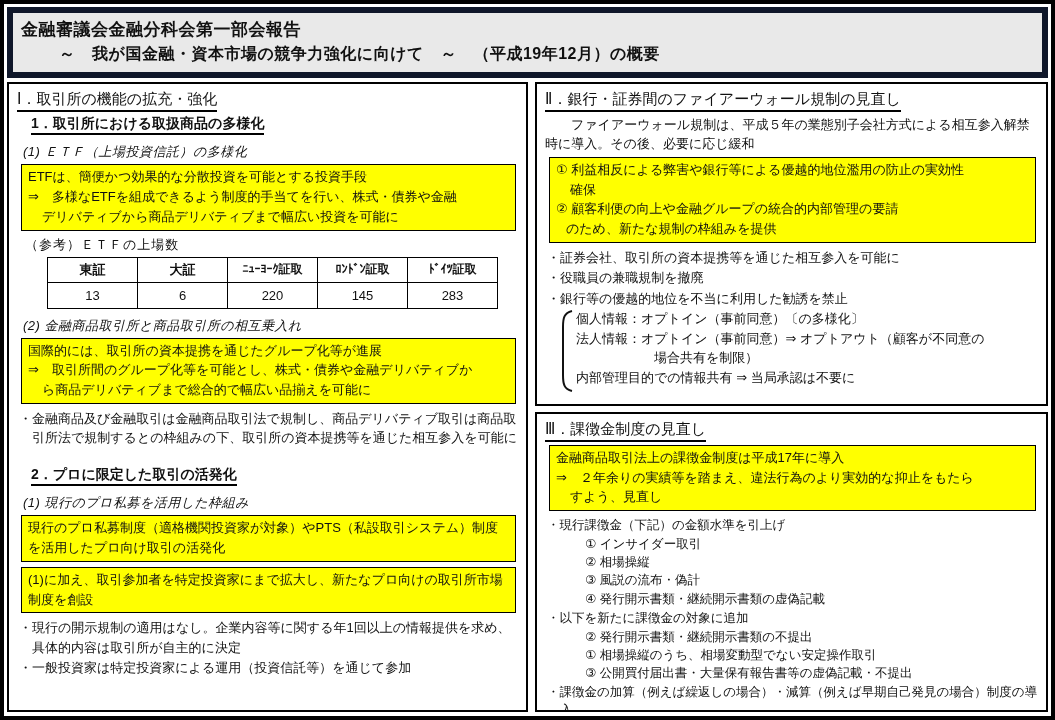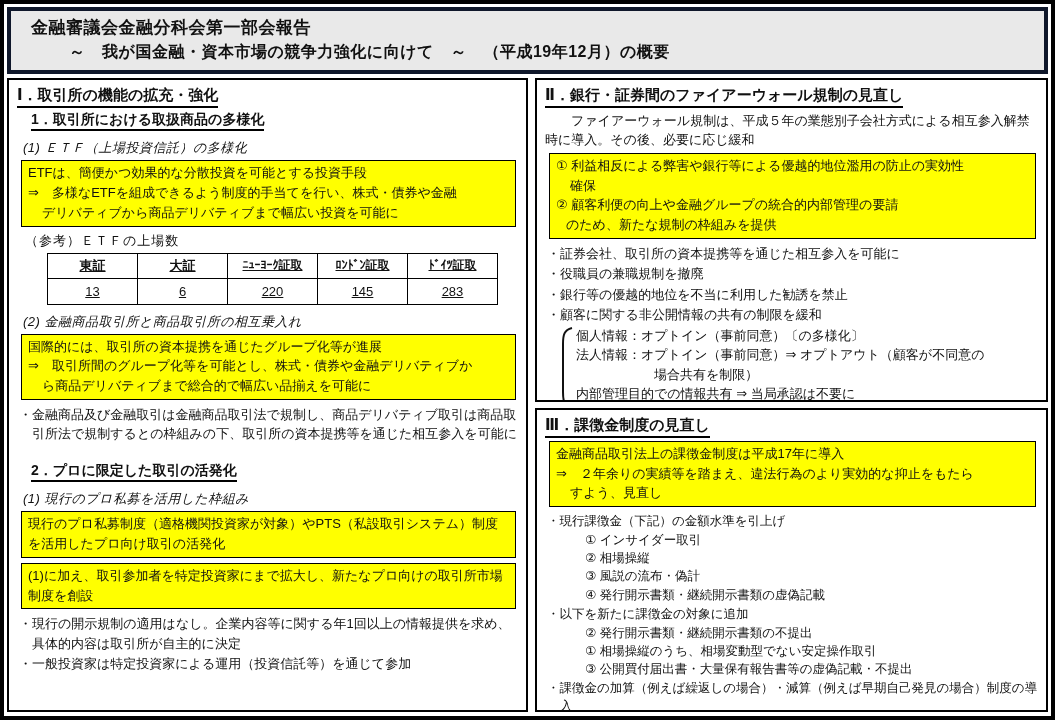--- a/index.html
+++ b/index.html
@@ -12,57 +12,57 @@
   *{box-sizing:border-box;}
   .page{
     width:1055px;height:720px;
     border:4px solid #000;
     padding:3px 3px 4px 3px;
     display:flex;flex-direction:column;gap:4px;
     background:#fff;
   }
   
   .titlebox{
-    border:4px solid #0f172a;
+    border:6px solid #0f172a;
     background:#e9e9e9;
-    padding:5px 10px 7px 20px;
+    padding:5px 10px 7px 8px;
     flex:0 0 auto;
   }
   .title-l1{font-size:17px;font-weight:bold;letter-spacing:.5px;}
   .title-l2{font-size:16px;font-weight:bold;padding-left:38px;margin-top:3px;letter-spacing:.5px;}
   
   .cols{flex:1 1 auto;display:flex;gap:7px;min-height:0;}
   .colL{
     width:521px;flex:0 0 521px;
     border:2px solid #000;
     padding:5px 8px 4px 8px;
     overflow:hidden;
   }
   .colR{flex:1 1 auto;display:flex;flex-direction:column;gap:6px;min-width:0;}
   .boxII{border:2px solid #000;padding:5px 8px 0 8px;height:324px;flex:0 0 324px;overflow:hidden;}
   .boxIII{border:2px solid #000;padding:5px 8px 4px 8px;flex:1 1 auto;overflow:hidden;}
   
-  .h1{font-size:15px;font-weight:bold;margin:1px 0 3px 0;}
+  .h1{font-size:15px;font-weight:normal;margin:1px 0 3px 0;}
   .h2{font-size:14px;font-weight:bold;margin:0 0 4px 14px;}
   .u{border-bottom:2px solid #000;padding-bottom:1px;display:inline-block;line-height:1.25;}
   .phead{font-size:13px;margin:8px 0 3px 6px;letter-spacing:.5px;font-style:italic;}
   .yellow{
     background:#ffff00;
     border:1px solid #000;
     padding:2px 6px 3px 6px;
     margin:3px 2px 5px 4px;
   }
   .yline{font-size:13px;line-height:1.52;}
   .ind1{padding-left:14px;}
   .ind075{padding-left:10px;}
   .hang{padding-left:13px;text-indent:-13px;}
   .bullet{font-size:13px;line-height:1.5;margin:1px 0 1px 2px;}
   .refline{font-size:13px;margin:4px 0 3px 8px;letter-spacing:1px;}
   
-  .etf-table{border-collapse:collapse;margin:1px 0 4px 30px;text-decoration:underline;}
+  .etf-table{border-collapse:collapse;margin:1px 0 4px 30px;}
   .etf-table th,.etf-table td{
     border:1.5px solid #000;
     text-align:center;vertical-align:middle;
     padding:0 4px;
   }
   .etf-table th{font-size:13px;font-weight:bold;width:90px;height:25px;}
   .etf-table th.narrowkana{font-size:12px;letter-spacing:0;}
   .etf-table td{font-size:13px;height:26px;font-weight:normal;}
   
   .intro{font-size:13px;line-height:1.5;text-indent:2em;margin:2px 0 2px 0;}
@@ -149,21 +149,20 @@
         <div class="intro">ファイアーウォール規制は、平成５年の業態別子会社方式による相互参入解禁時に導入。その後、必要に応じ緩和</div>
         <div class="yellow">
           <div class="yline">① 利益相反による弊害や銀行等による優越的地位濫用の防止の実効性</div>
           <div class="yline ind1">確保</div>
           <div class="yline">② 顧客利便の向上や金融グループの統合的内部管理の要請</div>
           <div class="yline ind075">のため、新たな規制の枠組みを提供</div>
         </div>
         <div class="bullet">・証券会社、取引所の資本提携等を通じた相互参入を可能に</div>
         <div class="bullet">・役職員の兼職規制を撤廃</div>
         <div class="bullet">・銀行等の優越的地位を不当に利用した勧誘を禁止</div>
-        <div class="bullet">・顧客に関する非公開情報の共有の制限を緩和</div>
         <div class="brace-group">
           <svg class="brace-svg" width="14" height="84" viewBox="0 0 14 84">
             <path d="M13 2 C5 4 4 9 4 18 L4 66 C4 75 5 80 13 82" stroke="#111" stroke-width="2" fill="none"></path>
           </svg>
           <div class="brace-lines">
             <div class="brace-line">個人情報：オプトイン（事前同意）〔の多様化〕</div>
             <div class="brace-line">法人情報：オプトイン（事前同意）⇒ オプトアウト（顧客が不同意の</div>
             <div class="brace-line brace-cont">場合共有を制限）</div>
             <div class="brace-line">内部管理目的での情報共有 ⇒ 当局承認は不要に</div>
           </div>

